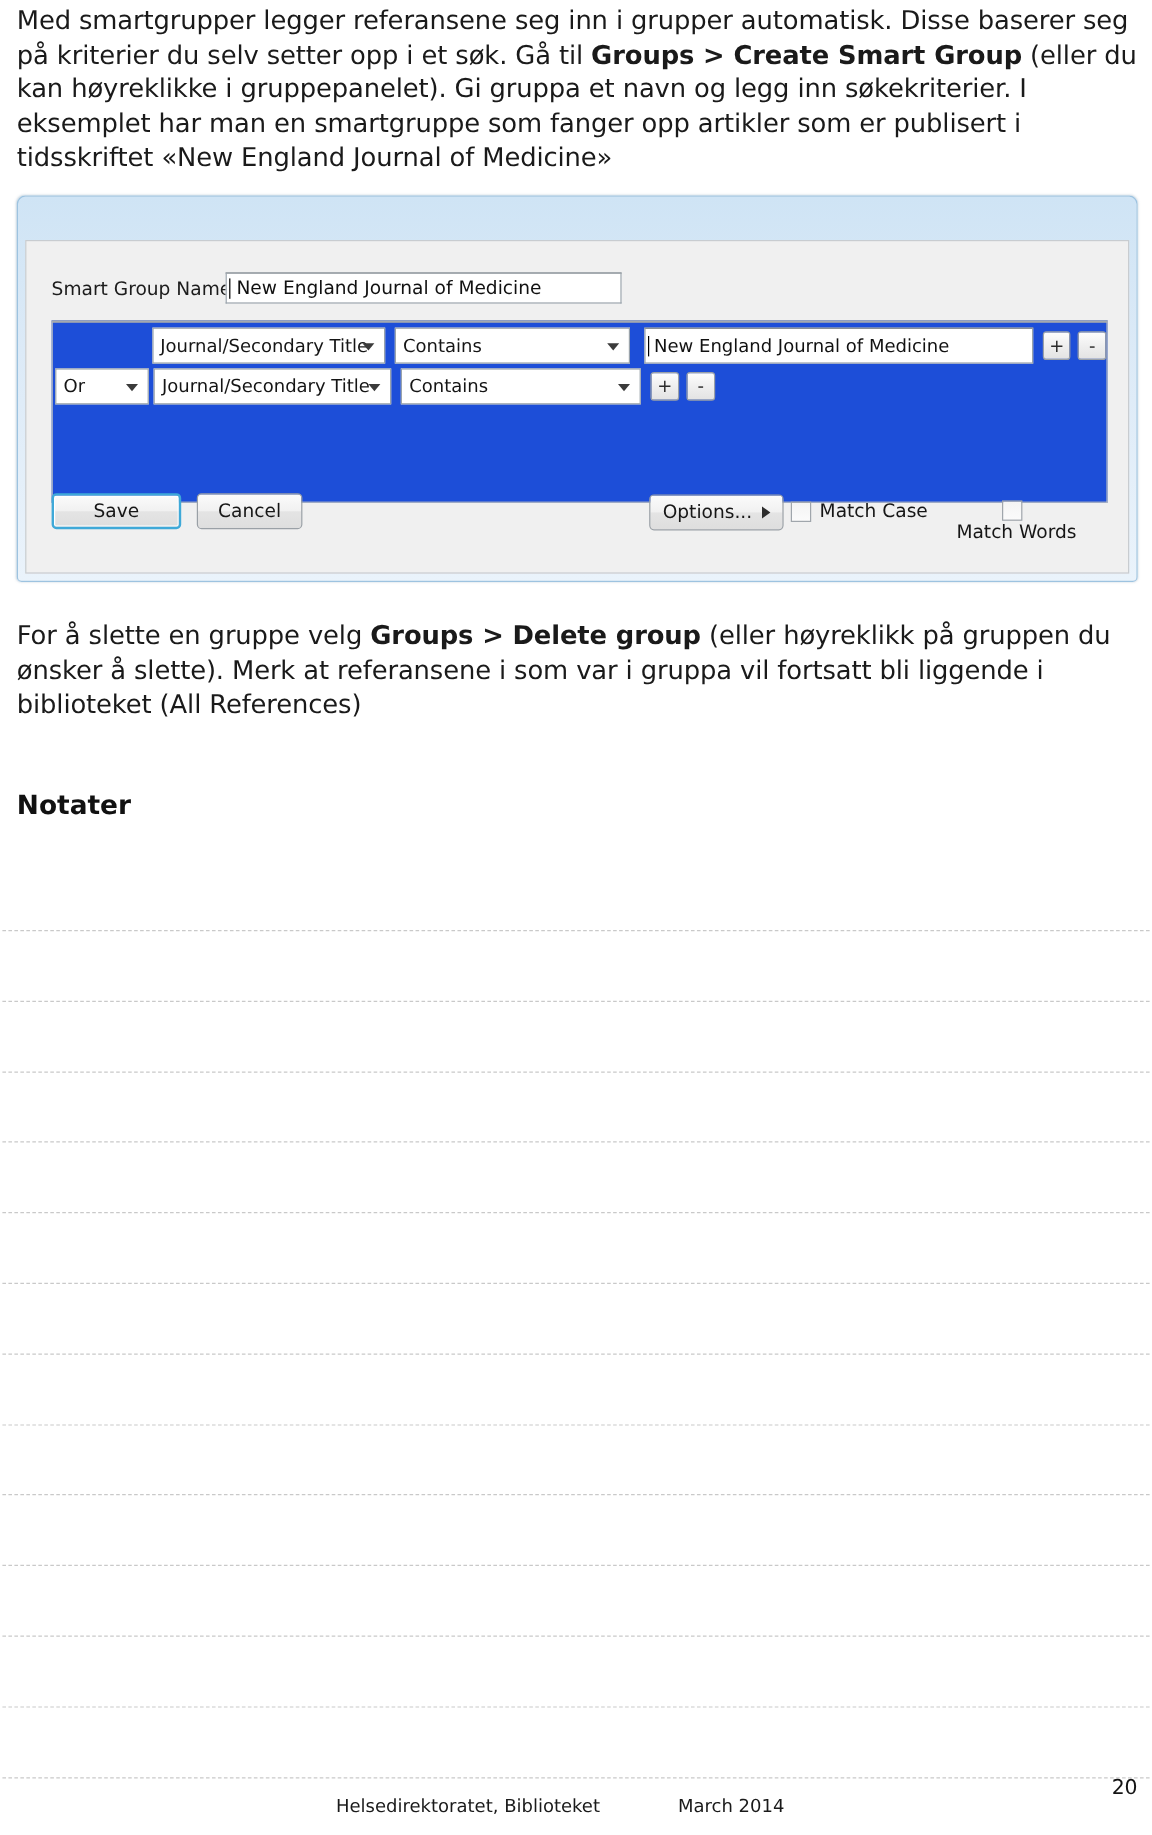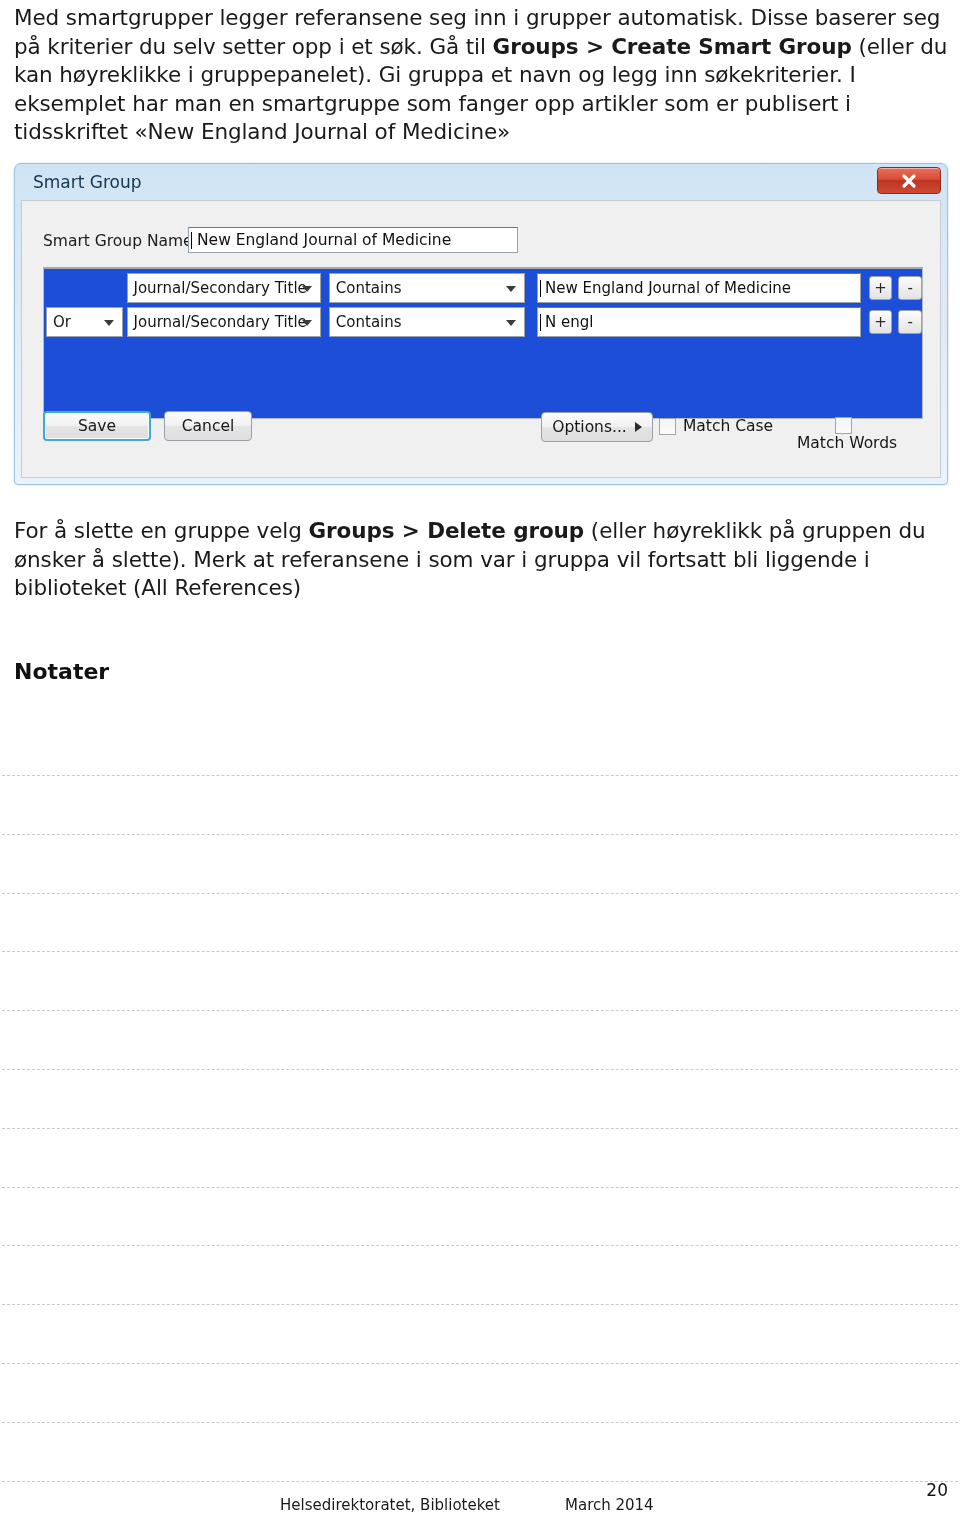--- a/index.html
+++ b/index.html
@@ -327,28 +327,20 @@
 </style>
 </head>
 <body>
 
 <div class="page">
 
   <div class="para" id="intro-paragraph"><span>Med smartgrupper legger referansene seg inn i grupper automatisk. Disse baserer seg på kriterier du selv setter opp i et søk. Gå til </span><b>Groups &gt; Create Smart Group</b><span> (eller du kan høyreklikke i gruppepanelet). Gi gruppa et navn og legg inn søkekriterier. I eksemplet har man en smartgruppe som fanger opp artikler som er publisert i tidsskriftet «New England Journal of Medicine»</span></div>
 
   <div class="dialog-outer">
 
-    <div class="dialog-titlebar">
-      <div class="dialog-title">Smart Group</div>
-      <div class="close-button">
-        <svg width="20" height="16" viewBox="0 0 20 16" aria-hidden="true">
-          <path d="M5 3 L15 13 M15 3 L5 13" stroke="#ffffff" stroke-width="3.2" stroke-linecap="round" fill="none"></path>
-        </svg>
-      </div>
-    </div>
 
     <div class="dialog-body">
 
       <div class="name-row">
         <div class="name-label">Smart Group Name:</div>
         <div class="name-input">
           <span class="caret"></span>
             <span class="val">New England Journal of Medicine</span>
         </div>
       </div>
@@ -378,24 +370,20 @@
             <span class="txt">Or</span>
             <span class="arrow"></span>
           </div>
           <div class="cell-field combo">
             <span class="txt">Journal/Secondary Title</span>
             <span class="arrow"></span>
           </div>
           <div class="cell-op combo">
             <span class="txt">Contains</span>
             <span class="arrow"></span>
-          </div>
-          <div class="cell-val textbox">
-            <span class="caret"></span>
-              <span class="txt">N engl</span>
           </div>
           <div class="row-btn">+</div>
           <div class="row-btn minus">-</div>
         </div>
 
       </div>
 
       <div class="bottom-bar">
         <div class="btn default" id="save-button">Save</div>
         <div class="btn" id="cancel-button">Cancel</div>

